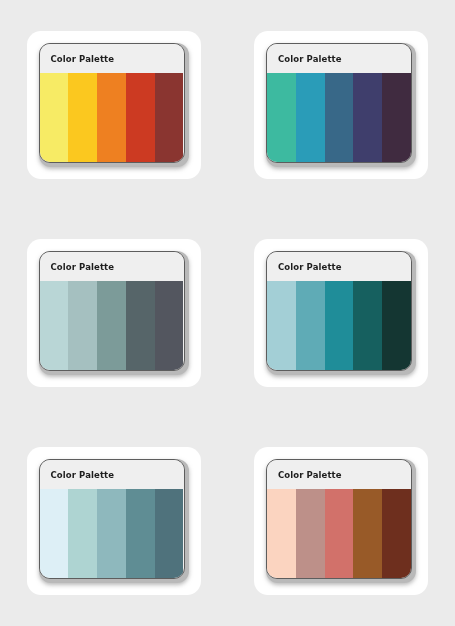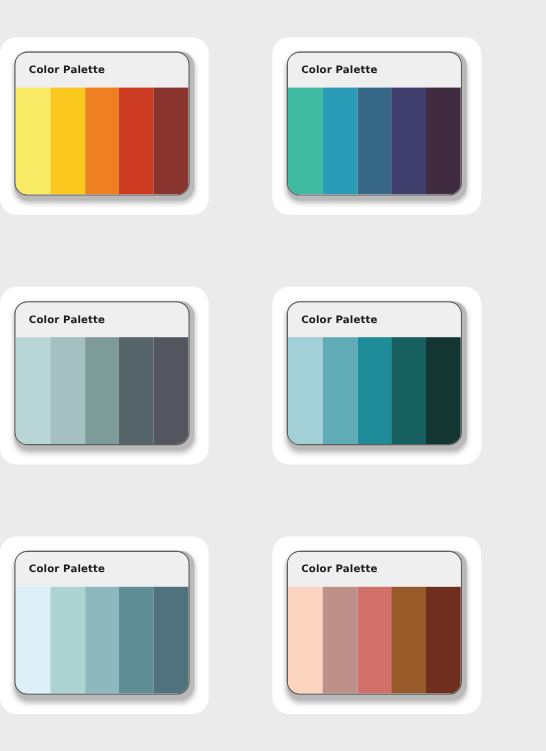--- a/index.html
+++ b/index.html
@@ -22,20 +22,21 @@
     box-sizing: border-box;
     display: grid;
     grid-template-columns: 227px 228px;
     grid-template-rows: 210px 206px 210px;
   }
 
   
   .card-cell {
     display: flex;
     align-items: center;
+    justify-content: center;
   }
   .card {
     position: relative;
     width: 174px;
     height: 148px;
     background: #ffffff;
     border-radius: 14px;
     display: flex;
     align-items: center;
     justify-content: center;

